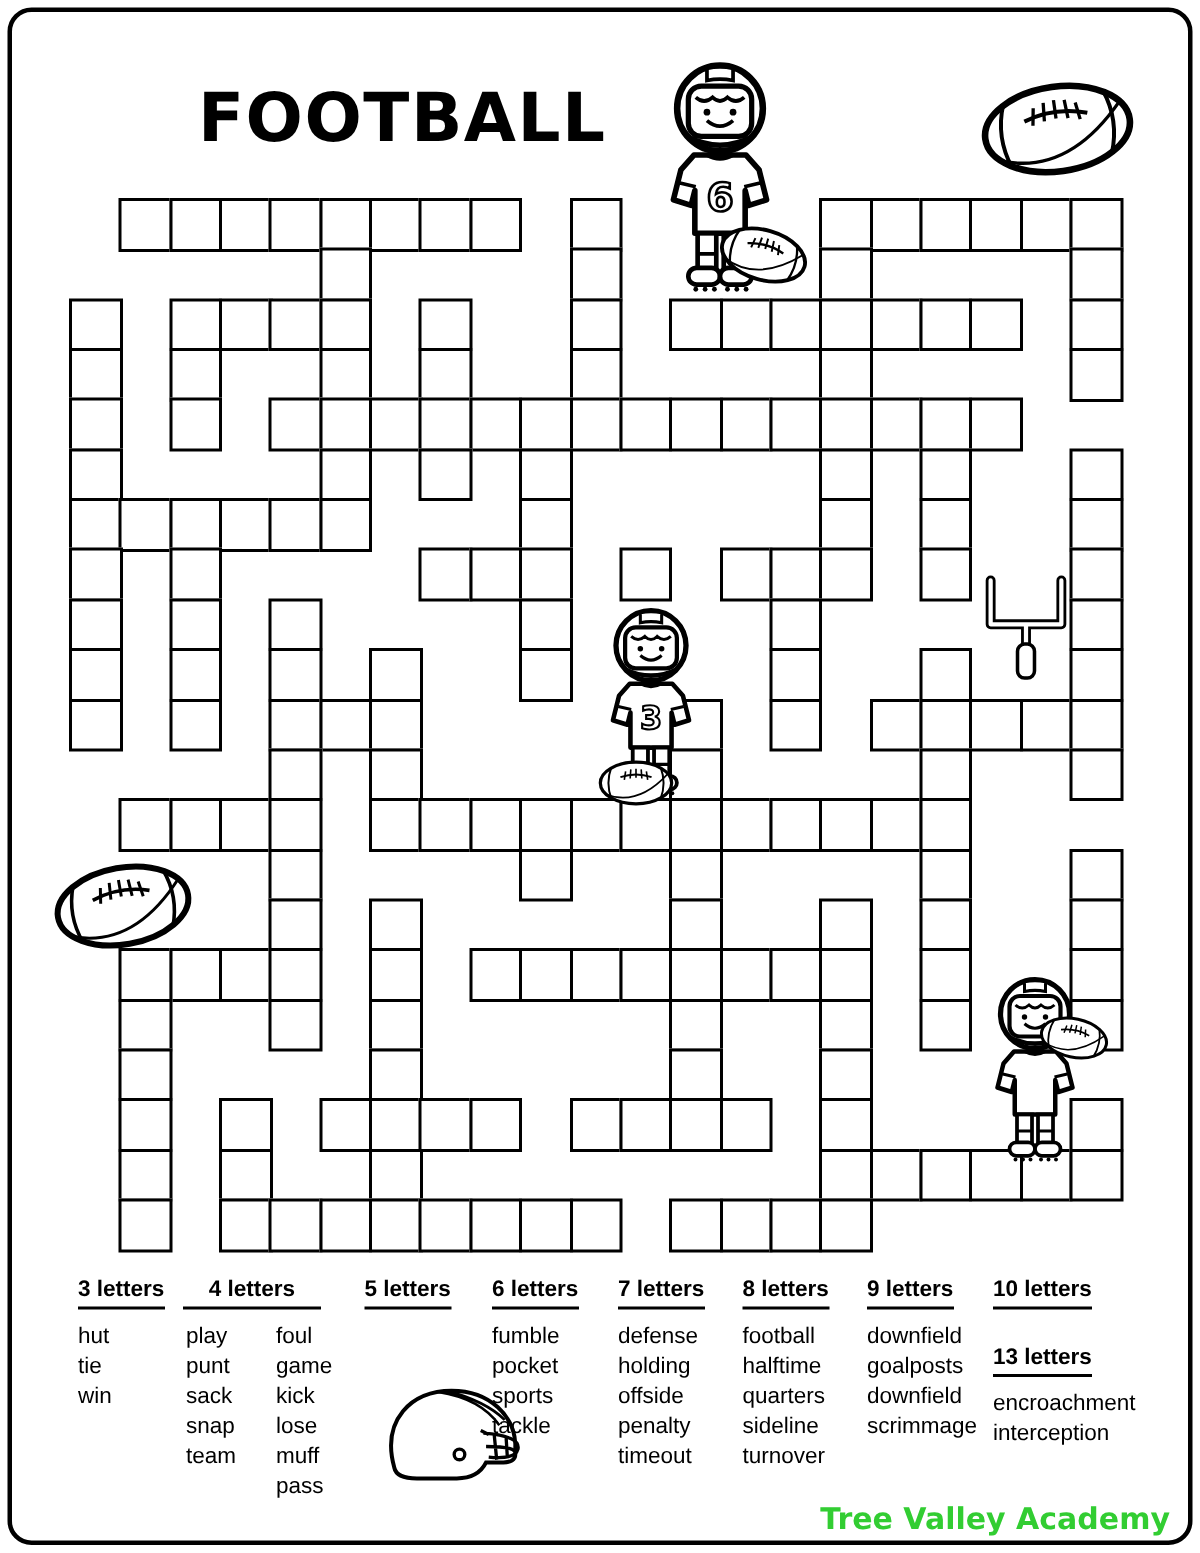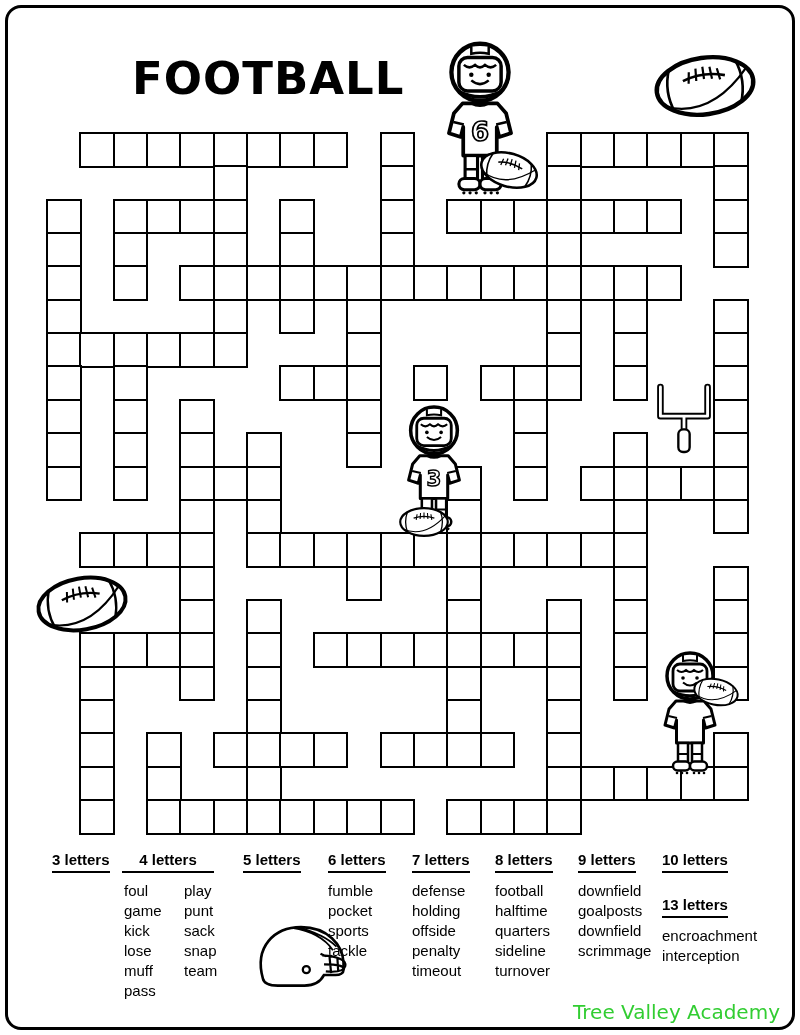--- a/index.html
+++ b/index.html
@@ -15,21 +15,21 @@
   .wordcol{position:absolute;top:850px;font-size:15px;line-height:20px;}
   .wordcol .hd{display:inline-block;font-weight:bold;border-bottom:2px solid #000;
                padding-bottom:1px;margin-bottom:8px;white-space:nowrap;}
   .wordcol ul{margin:0;padding:0;list-style:none;}
   .wordcol li{line-height:20px;}
   .two-col{display:flex;}
   .two-col ul:first-child{width:60px;}
   .hd-wide{width:92px;text-align:center;margin-left:-2px;}
   .sub-block{margin-top:14px;}
   #branding{position:absolute;top:1000px;right:20px;font-family:"DejaVu Sans",sans-serif;
-            font-weight:normal;font-size:20px;}
+            font-weight:bold;font-size:20px;}
 </style>
 </head>
 <body>
 
 <div class="page-border"></div>
 
 <div id="title">FOOTBALL</div>
 
 <div id="grid">
     <div class="cell" style="left: 33.35px; top: 0px; width: 35.55px; height: 35.55px;"></div>
@@ -321,39 +321,44 @@
 <svg class="art" style="left:692px;top:676px;width:48px;height:32px;transform:rotate(12deg)" viewBox="0 0 120 74">
     <use href="#sym-football"></use>
   </svg>
 
 <svg class="art" style="left:251px;top:920px;width:100px;height:78px" viewBox="0 0 112 88">
     <use href="#sym-helmet"></use>
   </svg>
 
 <div class="wordcol" style="left:52px">
   <div class="hd">3 letters</div>
+  <ul>
+      <li>hut</li>
+      <li>tie</li>
+      <li>win</li>
+    </ul>
 </div>
 
 <div class="wordcol" style="left:124px">
   <div class="hd hd-wide">4 letters</div>
   <div class="two-col">
+    <ul>
+        <li>play</li>
+        <li>punt</li>
+        <li>sack</li>
+        <li>snap</li>
+        <li>team</li>
+      </ul>
     <ul>
         <li>foul</li>
         <li>game</li>
         <li>kick</li>
         <li>lose</li>
         <li>muff</li>
         <li>pass</li>
-      </ul>
-    <ul>
-        <li>play</li>
-        <li>punt</li>
-        <li>sack</li>
-        <li>snap</li>
-        <li>team</li>
       </ul>
   </div>
 </div>
 
 <div class="wordcol" style="left:243px">
   <div class="hd">5 letters</div>
 </div>
 
 <div class="wordcol" style="left:328px">
   <div class="hd">6 letters</div>

